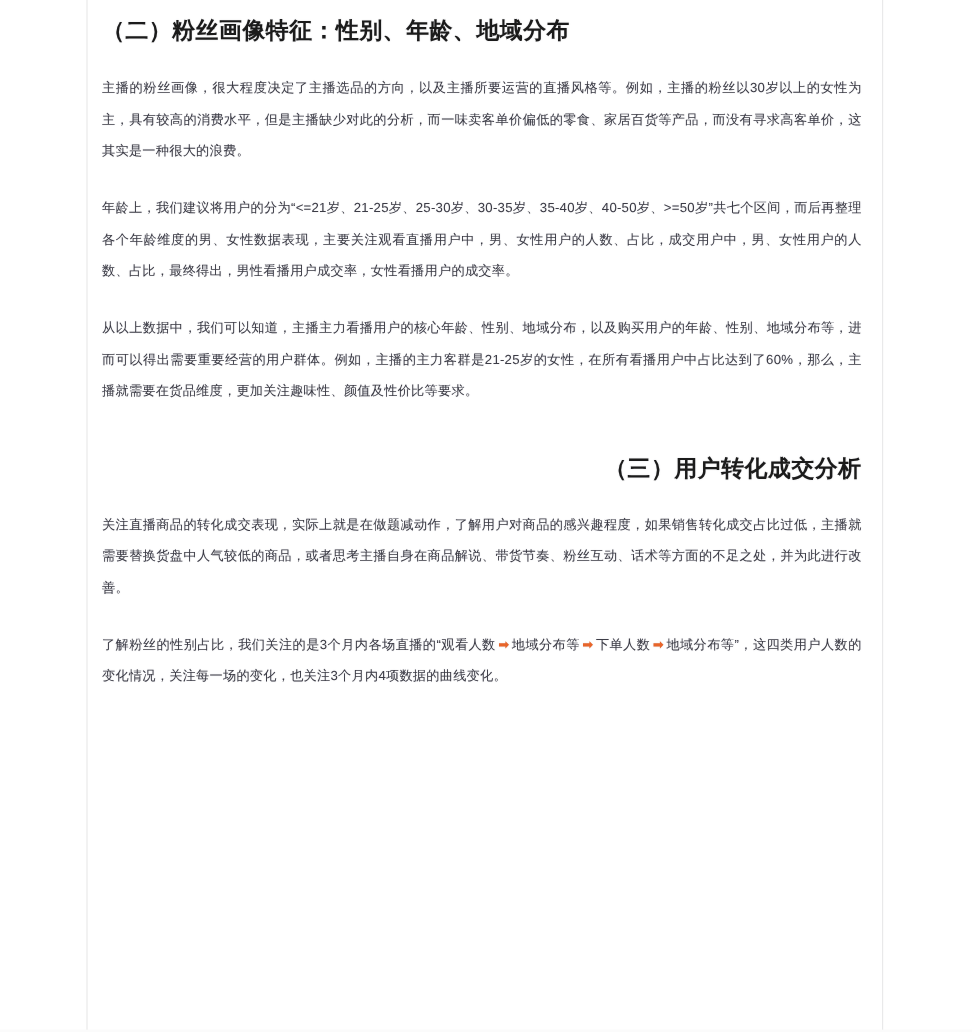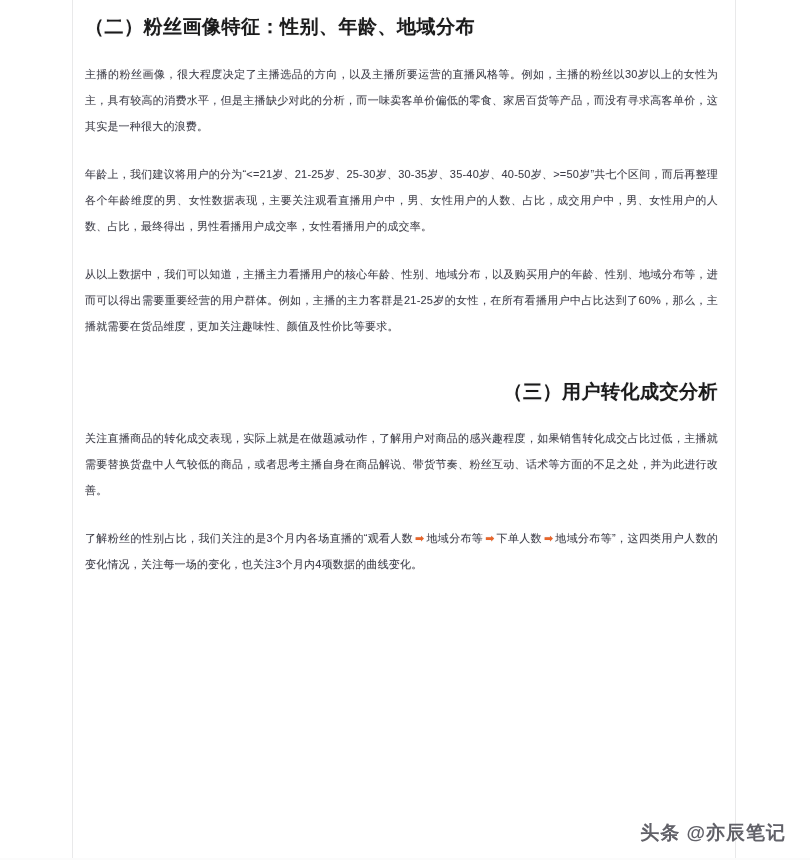--- a/index.html
+++ b/index.html
@@ -110,16 +110,15 @@
 
 
   <p class="para">从以上数据中，我们可以知道，主播主力看播用户的核心年龄、性别、地域分布，以及购买用户的年龄、性别、地域分布等，进而可以得出需要重要经营的用户群体。例如，主播的主力客群是21-25岁的女性，在所有看播用户中占比达到了60%，那么，主播就需要在货品维度，更加关注趣味性、颜值及性价比等要求。</p>
 
   <h2 class="heading second">（三）用户转化成交分析</h2>
 
   <p class="para">关注直播商品的转化成交表现，实际上就是在做题减动作，了解用户对商品的感兴趣程度，如果销售转化成交占比过低，主播就需要替换货盘中人气较低的商品，或者思考主播自身在商品解说、带货节奏、粉丝互动、话术等方面的不足之处，并为此进行改善。</p>
 
   <p class="para tight"><span>了解粉丝的性别占比，我们关注的是3个月内各场直播的“观看人数</span><span class="arrow">➡</span><span>地域分布等</span><span class="arrow">➡</span><span>下单人数</span><span class="arrow">➡</span><span>地域分布等</span><span>”，这四类用户人数的变化情况，关注每一场的变化，也关注3个月内4项数据的曲线变化。</span></p>
 
-  <div class="watermark"><span>头条</span>&nbsp;<span class="wm-at">@亦辰笔记</span></div>
 
   <div class="bottom-fade"></div>
 </div>
 
 </body></html>

